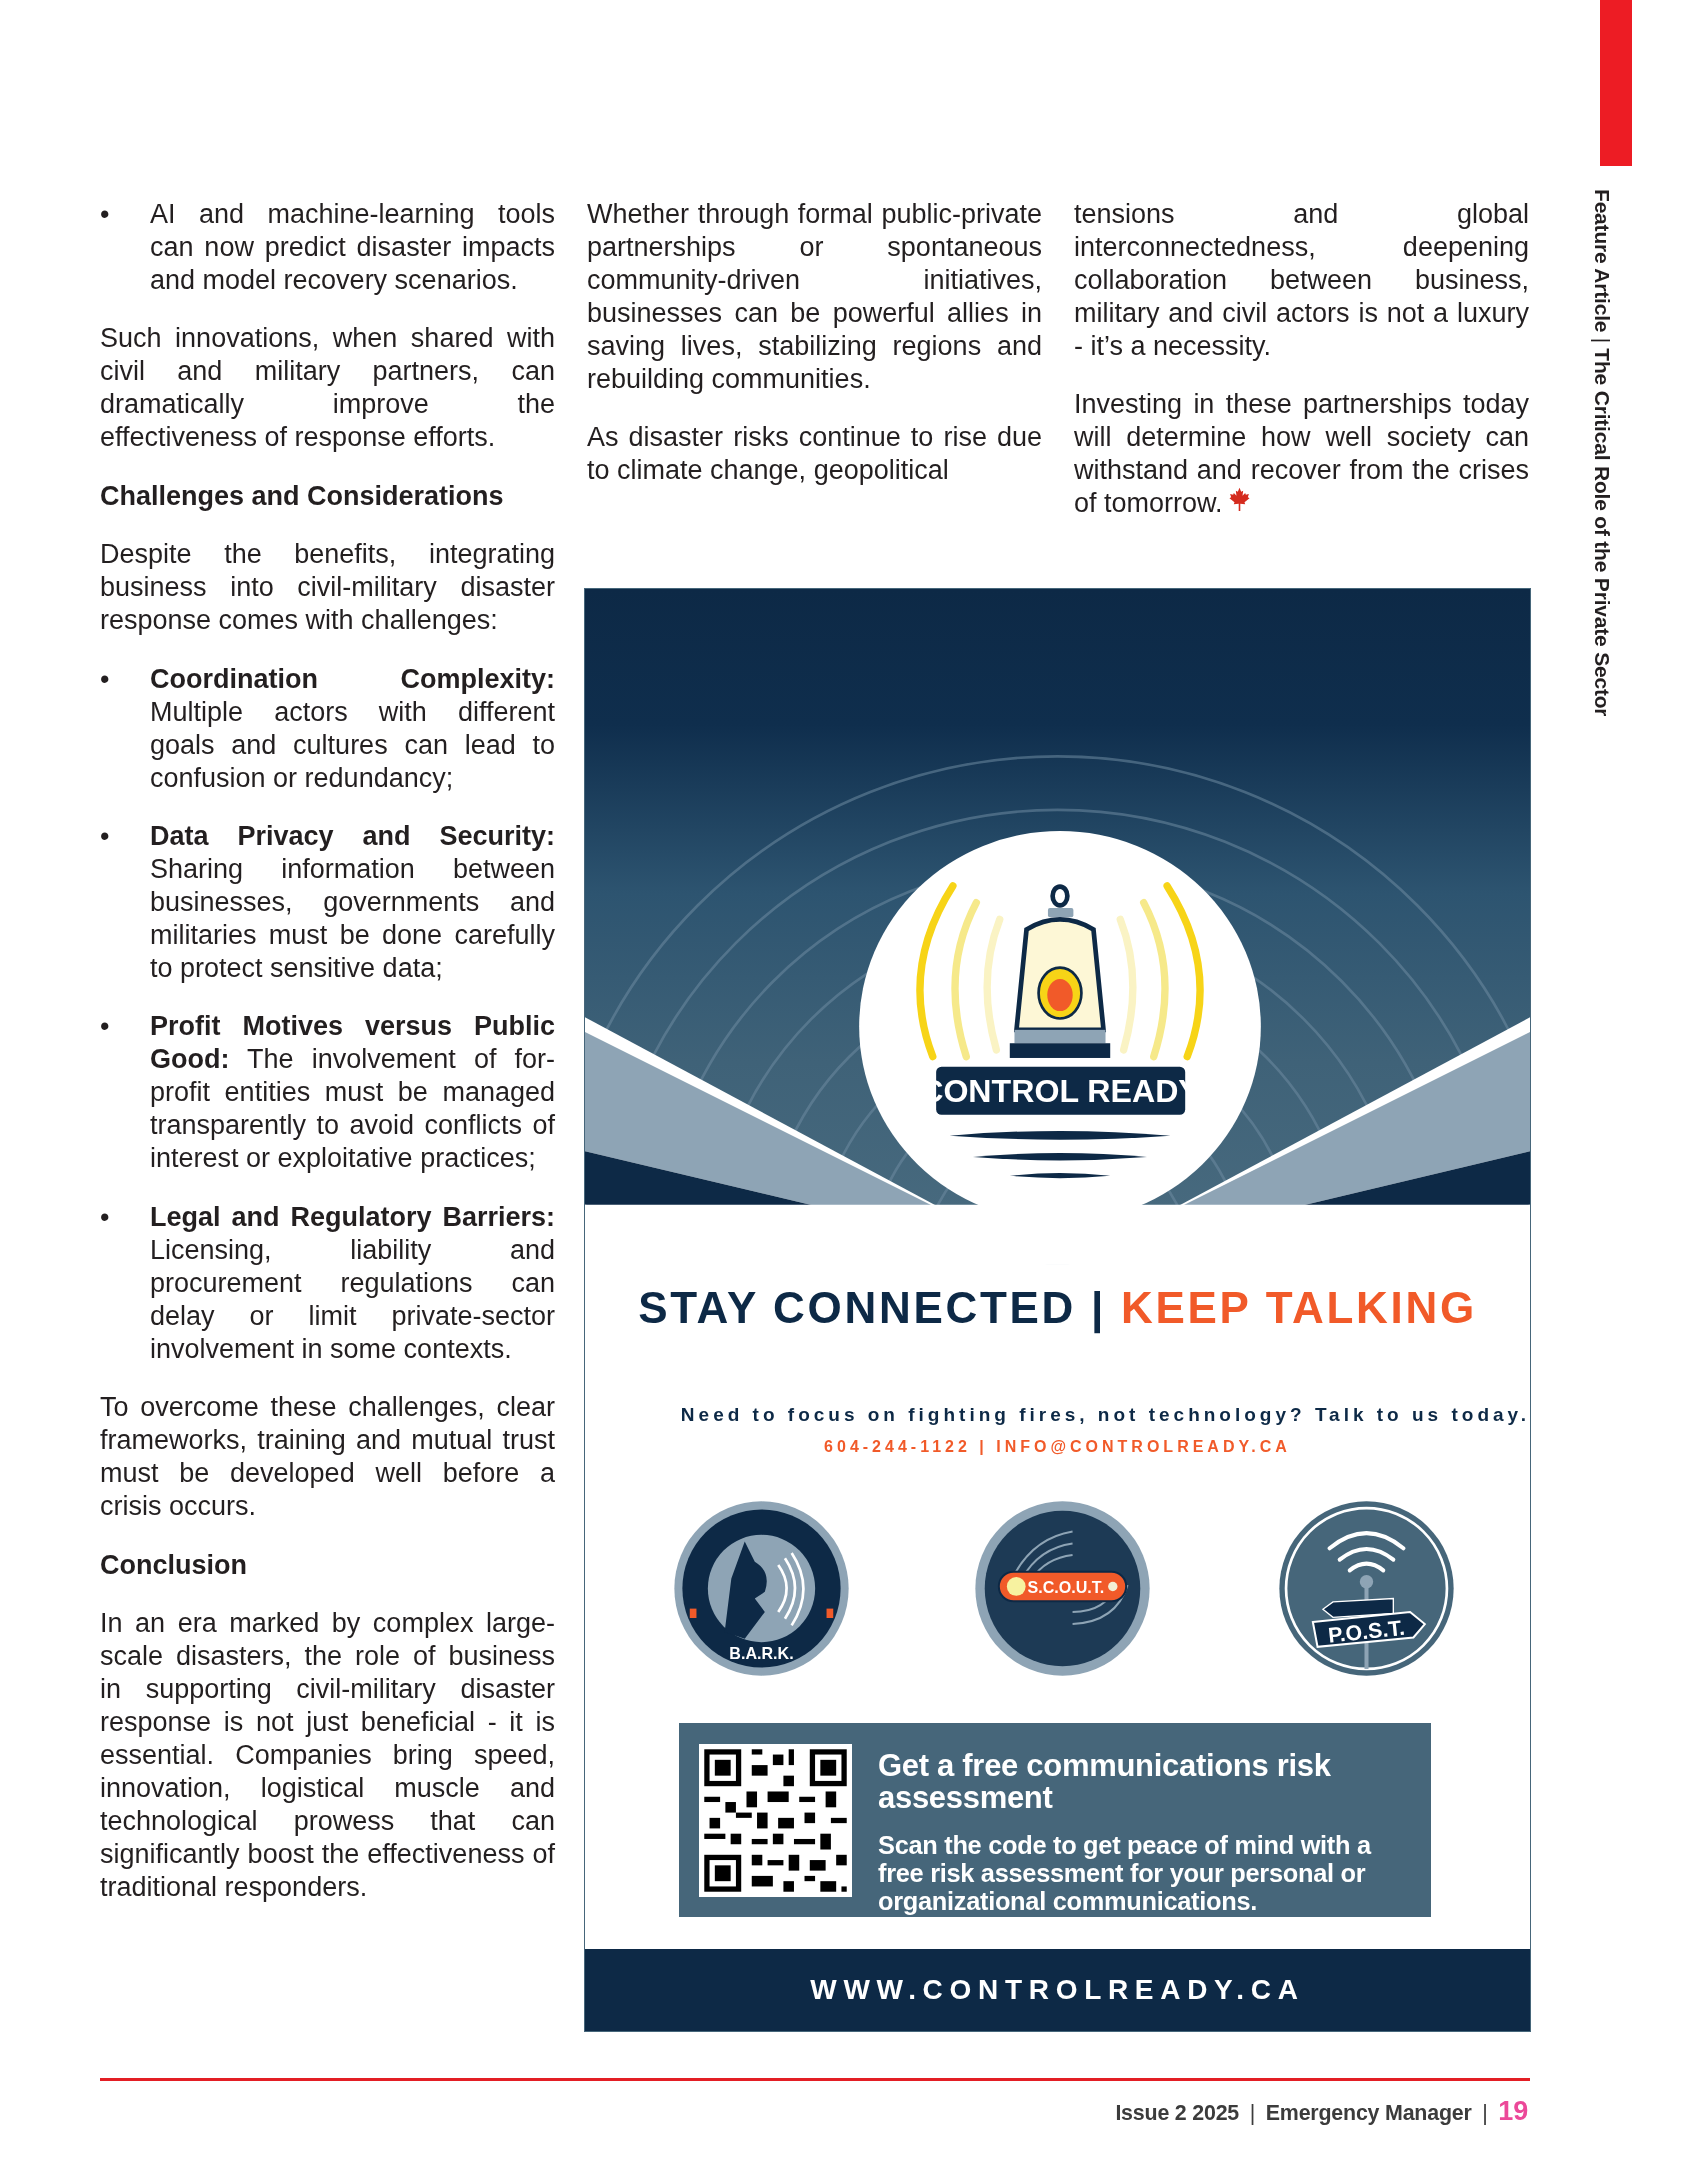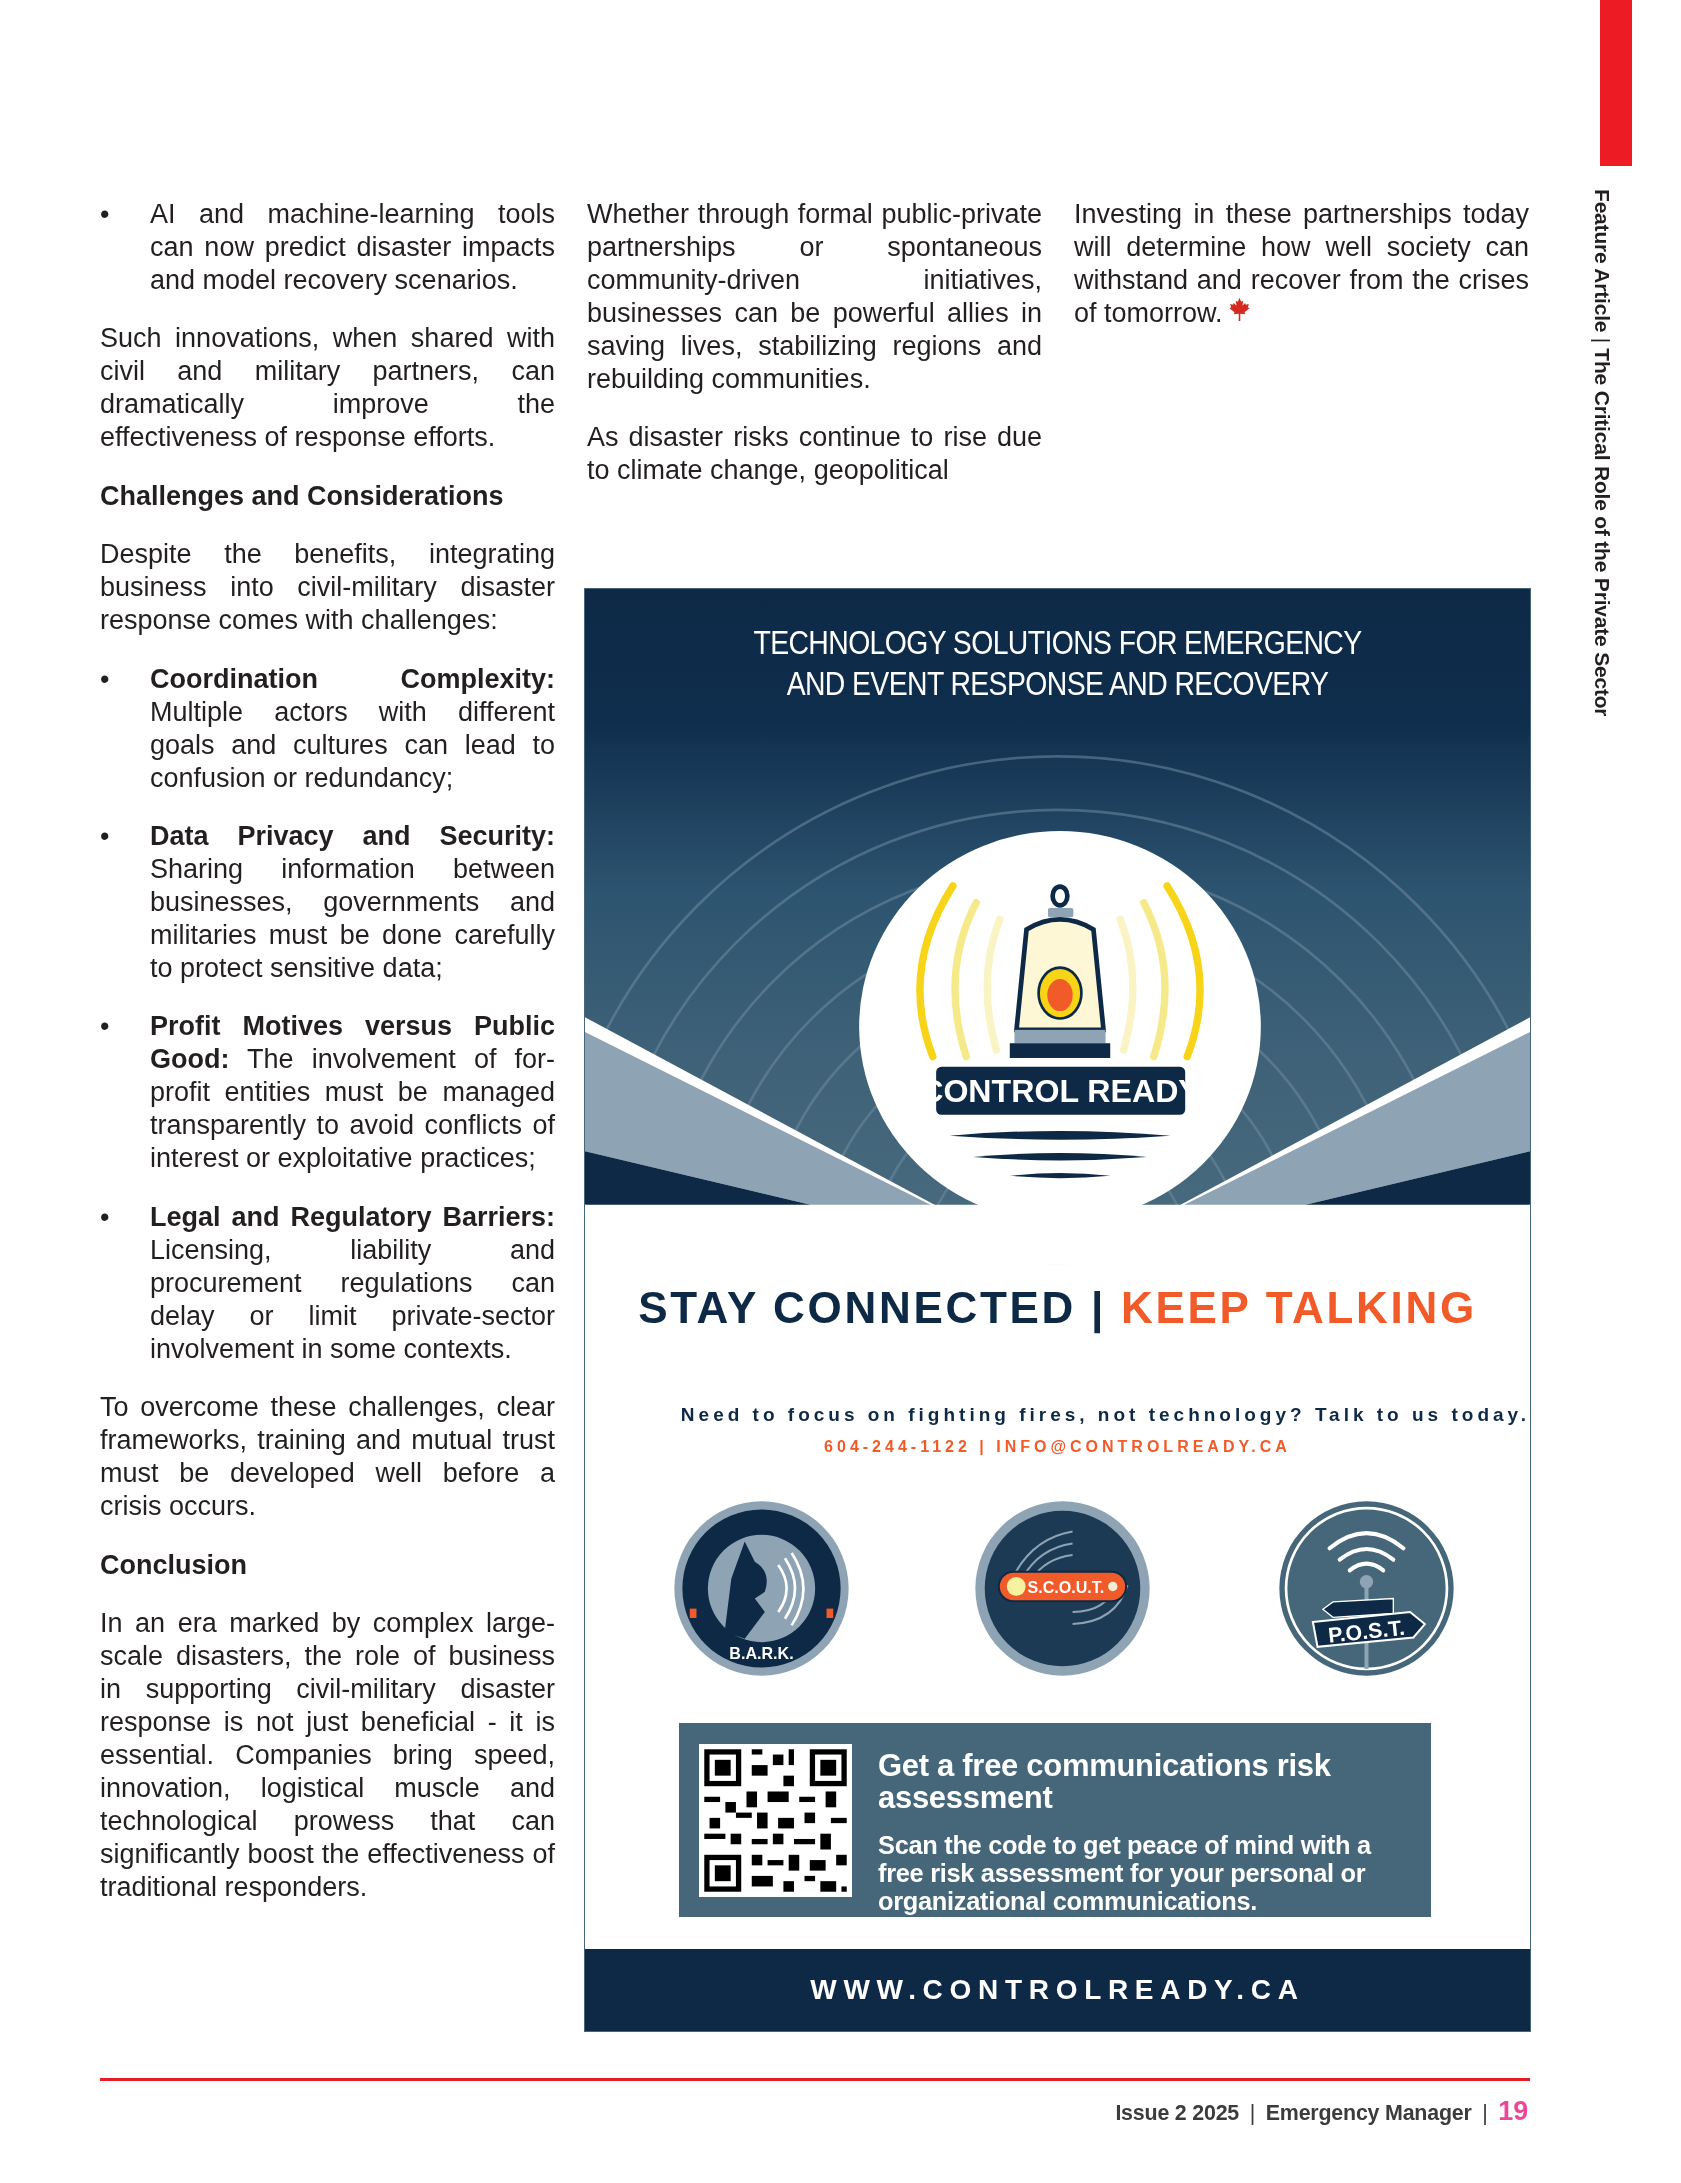--- a/index.html
+++ b/index.html
@@ -77,20 +77,21 @@
   <h3>Conclusion</h3>
   <p>In an era marked by complex large-scale disasters, the role of business in supporting civil-military disaster response is not just beneficial - it is essential. Companies bring speed, innovation, logistical muscle and technological prowess that can significantly boost the effectiveness of traditional responders.</p>
 </div>
 
 <div class="col col2">
   <p>Whether through formal public-private partnerships or spontaneous community-driven initiatives, businesses can be powerful allies in saving lives, stabilizing regions and rebuilding communities.</p>
   <p>As disaster risks continue to rise due to climate change, geopolitical</p>
 </div>
 
 <div class="col col3">
+  <p>tensions and global interconnectedness, deepening collaboration between business, military and civil actors is not a luxury - it’s a necessity.</p>
   <p><span>Investing in these partnerships today will determine how well society can withstand and recover from the crises of tomorrow.</span><svg class="maple" viewBox="0 0 34 38">
         <path fill="#d52b1e" d="M17 1 L19.5 7 L22.5 5.5 L21.5 13 L25.5 9 L26.5 11.5 L31 10.5 L29.5 15.5 L32 17 L24.5 23 L25.5 26 L18.2 25 L18.2 36 L15.8 36 L15.8 25 L8.5 26 L9.5 23 L2 17 L4.5 15.5 L3 10.5 L7.5 11.5 L8.5 9 L12.5 13 L11.5 5.5 L14.5 7 Z"></path>
       </svg></p>
 </div>
 
 <div class="ad">
   <div class="ad-hero">
     <svg class="hero-svg" width="945" height="676" viewBox="0 0 1412 1010">
       <g fill="none" stroke="#6d8ba0" stroke-opacity="0.55" stroke-width="4">
         <circle cx="706" cy="1010" r="120"></circle>
@@ -104,24 +105,20 @@
         <circle cx="706" cy="1010" r="760"></circle>
       </g>
       <polygon points="0,640 690,1010 0,1010" fill="#ffffff"></polygon>
       <polygon points="1412,640 722,1010 1412,1010" fill="#ffffff"></polygon>
       <polygon points="0,662 680,1002 0,840" fill="#8ea4b5"></polygon>
       <polygon points="0,840 680,1002 0,920" fill="#0d2946"></polygon>
       <polygon points="1412,662 732,1002 1412,840" fill="#8ea4b5"></polygon>
       <polygon points="1412,840 732,1002 1412,920" fill="#0d2946"></polygon>
       <rect x="0" y="920" width="1412" height="90" fill="#ffffff"></rect>
     </svg>
-    <div class="ad-title">
-      <div>TECHNOLOGY SOLUTIONS FOR EMERGENCY</div>
-      <div>AND EVENT RESPONSE AND RECOVERY</div>
-    </div>
     <svg class="logo-circle" viewBox="0 0 660 590">
       <ellipse cx="330" cy="295" rx="300" ry="292" fill="#ffffff"></ellipse>
       <g fill="none" stroke-linecap="round" stroke-width="11">
         <path d="M170 85 Q90 210 140 340" stroke="#f7d417"></path>
         <path d="M205 110 Q150 215 190 340" stroke="#f6e98a"></path>
         <path d="M240 135 Q205 225 235 330" stroke="#faf3c4"></path>
         <path d="M490 85 Q570 210 520 340" stroke="#f7d417"></path>
         <path d="M455 110 Q510 215 470 340" stroke="#f6e98a"></path>
         <path d="M420 135 Q455 225 425 330" stroke="#faf3c4"></path>
       </g>

